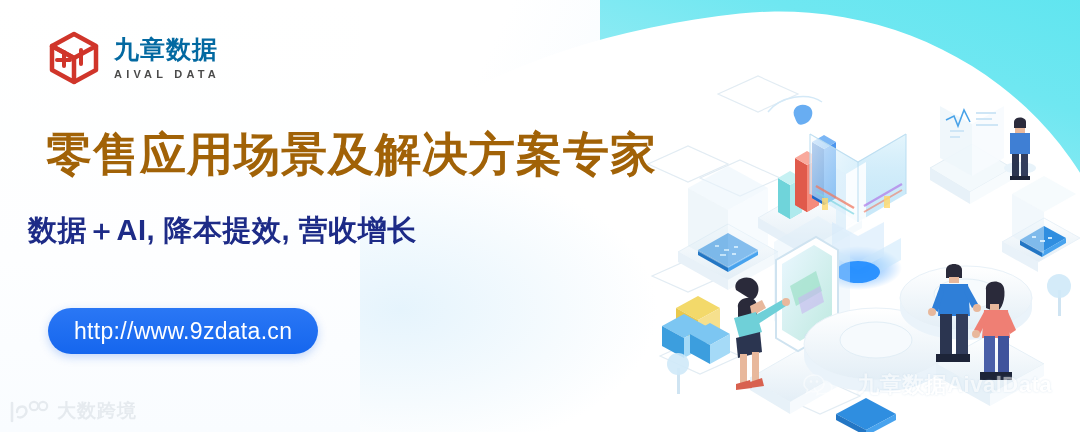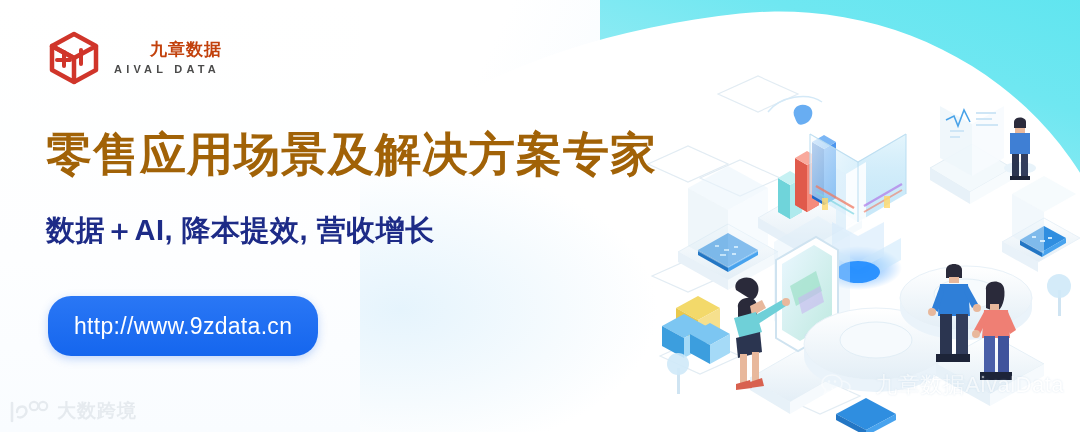--- a/index.html
+++ b/index.html
@@ -81,26 +81,25 @@
     position: absolute;
     left: 46px;
     top: 30px;
     display: flex;
     align-items: center;
     gap: 12px;
   }
   .logo-mark { width: 56px; height: 56px; display: block; }
   .logo-text { display: flex; flex-direction: column; justify-content: center; }
   .logo-cn {
-    font-size: 17px;
+    font-size: 25px;
     font-weight: 700;
-    color: #c2410c;
+    color: #0369a1;
     letter-spacing: 1px;
     line-height: 1.05;
-    margin-left: 36px;
   }
   .logo-en {
     font-size: 11px;
     font-weight: 600;
     color: #4a4a4a;
     letter-spacing: 4.2px;
     margin-top: 5px;
   }
 
   
@@ -110,35 +109,35 @@
     top: 124px;
     font-size: 46px;
     font-weight: 700;
     color: #a16207;
     letter-spacing: 1px;
     white-space: nowrap;
     text-shadow: 0 1px 0 rgba(255,255,255,.6);
   }
   .subhead {
     position: absolute;
-    left: 46px;
+    left: 28px;
     top: 211px;
     font-size: 29px;
     font-weight: 700;
     color: #1d2b87;
     letter-spacing: .5px;
     white-space: nowrap;
   }
 
   
   .url-pill {
     position: absolute;
     left: 48px;
-    top: 296px;
-    height: 60px;
+    top: 308px;
+    height: 46px;
     padding: 0 26px;
     display: flex;
     align-items: center;
     background: linear-gradient(180deg, #2a77f5 0%, #1566ee 100%);
     border-radius: 23px;
     box-shadow: 0 3px 10px rgba(25,100,230,.25);
   }
   .url-pill span {
     font-size: 23px;
     color: #ffffff;
@@ -157,26 +156,27 @@
     opacity: .30;
   }
   .wm-left .wm-cn {
     font-size: 19px;
     font-weight: 700;
     color: #b9c4cc;
     letter-spacing: 1px;
   }
   .wm-right {
     position: absolute;
-    right: 16px;
+    right: 28px;
     bottom: 32px;
     display: flex;
     align-items: center;
     gap: 24px;
     opacity: .55;
+    font-weight: bold;
   }
   .wm-right .wm-text {
     font-size: 22px;
     color: #ffffff;
     letter-spacing: .5px;
     text-shadow: 0 0 2px rgba(180,205,225,.9);
     white-space: nowrap;
   }
 
   

